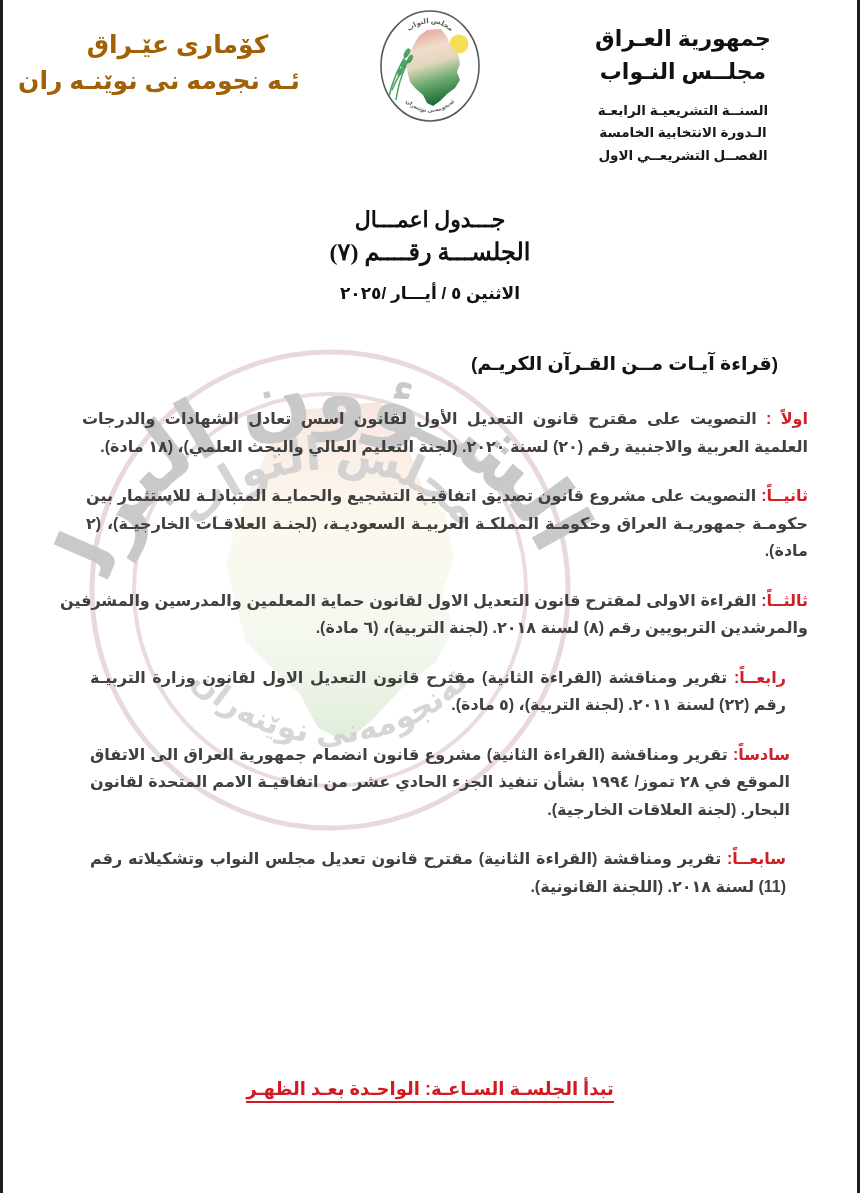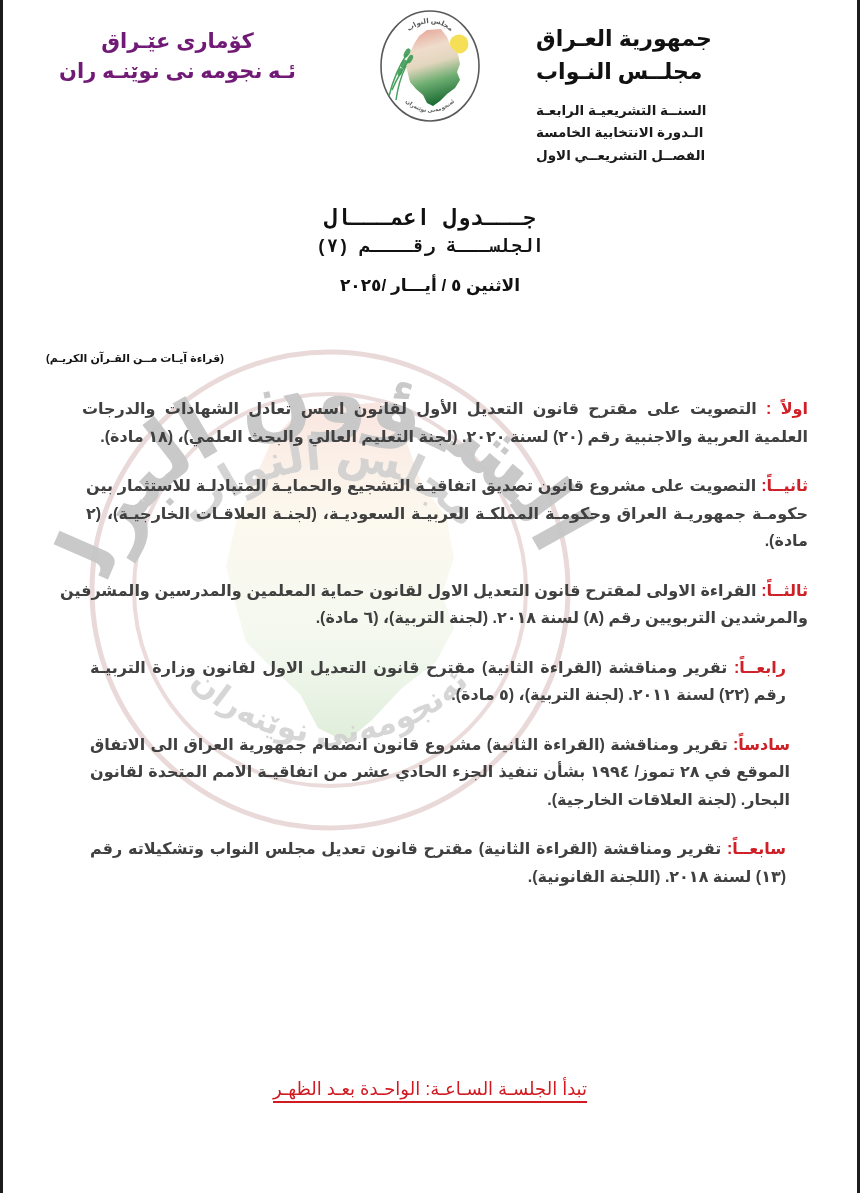--- a/index.html
+++ b/index.html
@@ -42,32 +42,32 @@
     position: absolute;
     right: 560px;           
     left: 55px;
     top: 26px;
     text-align: center;
     direction: rtl;
   }
   .hdr-left .l1, .hdr-left .l2 {
     font-family: "Liberation Sans", "DejaVu Sans", sans-serif;
     font-weight: bold;
-    font-size: 21px;
-    color: #701a75;
+    font-size: 25px;
+    color: #a16207;
     line-height: 1.45;
     letter-spacing: 0.5px;
     white-space: nowrap;
   }
   .hdr-right {
     position: absolute;
     left: 536px;
     right: 30px;
     top: 22px;
-    text-align: left;
+    text-align: center;
     direction: rtl;
   }
   .hdr-right .r1, .hdr-right .r2 {
     font-family: "Liberation Sans", "DejaVu Sans", sans-serif;
     font-weight: bold;
     font-size: 22px;
     color: #111111;
     line-height: 1.5;
     letter-spacing: 0.5px;
     white-space: nowrap;
@@ -100,52 +100,52 @@
   .title-block {
     position: absolute;
     top: 204px;
     left: 0; right: 0;
     text-align: center;
     z-index: 2;
     direction: rtl;
   }
   .title-block .t1,
   .title-block .t2 {
-    font-family: Liberation Mono, monospace;
+    font-family: Liberation Serif, serif;
     font-weight: bold;
     color: #111;
     line-height: 1.42;
     white-space: nowrap;
   }
   .title-block .t1 { font-size: 22px; letter-spacing: 1px; }
-  .title-block .t2 { font-size: 18px; letter-spacing: 1px; }
+  .title-block .t2 { font-size: 24px; letter-spacing: 1px; }
   .title-block .t3 {
     font-family: "Liberation Sans", "DejaVu Sans", sans-serif;
     font-weight: bold;
     font-size: 17px;
     color: #111;
     line-height: 1.5;
     margin-top: 12px;
     white-space: nowrap;
   }
 
   
   .body-area {
     position: absolute;
     top: 352px;
     right: 52px;
     left: 46px;
     z-index: 2;
     direction: rtl;
   }
   .quran-line {
-    text-align: left;
-    font-family: "Liberation Sans", "DejaVu Sans", sans-serif;
-    font-weight: bold;
-    font-size: 11px;
+    text-align: right;
+    font-family: "Liberation Sans", "DejaVu Sans", sans-serif;
+    font-weight: bold;
+    font-size: 19px;
     color: #141414;
     margin-bottom: 30px;
     padding-right: 30px;
   }
   .agenda-item {
     display: block;
     margin-bottom: 22px;
     font-family: "Liberation Sans", "DejaVu Sans", sans-serif;
     font-size: 16px;
     font-weight: bold;
@@ -176,21 +176,21 @@
   .footer-note {
     position: absolute;
     left: 0; right: 0;
     top: 1078px;
     text-align: center;
     z-index: 2;
     direction: rtl;
   }
   .footer-note span {
     font-family: "Liberation Sans", "DejaVu Sans", sans-serif;
-    font-weight: normal;
+    font-weight: bold;
     font-size: 18px;
     color: #d11a21;
     border-bottom: 2.5px solid #d11a21;
     padding-bottom: 2px;
     letter-spacing: 0.5px;
     white-space: nowrap;
   }
 
   
   .edge-l, .edge-r {
@@ -341,21 +341,21 @@
     </p>
 
 
     <p class="agenda-item it6">
       <span class="ord">سادساً:</span>
       <span class="txt">تقرير ومناقشة (القراءة الثانية) مشروع قانون انضمام جمهورية العراق الى الاتفاق الموقع في ٢٨ تموز/ ١٩٩٤ بشأن تنفيذ الجزء الحادي عشر من اتفاقيـة الامم المتحدة لقانون البحار. (لجنة العلاقات الخارجية).</span>
     </p>
 
     <p class="agenda-item it7">
       <span class="ord">سابعــاً:</span>
-      <span class="txt">تقرير ومناقشة (القراءة الثانية) مقترح قانون تعديل مجلس النواب وتشكيلاته رقم (١٣) لسنة ٢٠١٨. (اللجنة القانونية).</span>
+      <span class="txt">تقرير ومناقشة (القراءة الثانية) مقترح قانون تعديل مجلس النواب وتشكيلاته رقم (11) لسنة ٢٠١٨. (اللجنة القانونية).</span>
     </p>
 
   </div>
 
   <div class="footer-note">
     <span>تبدأ الجلسـة السـاعـة: الواحـدة بعـد الظهـر</span>
   </div>
 
 </div>
 

